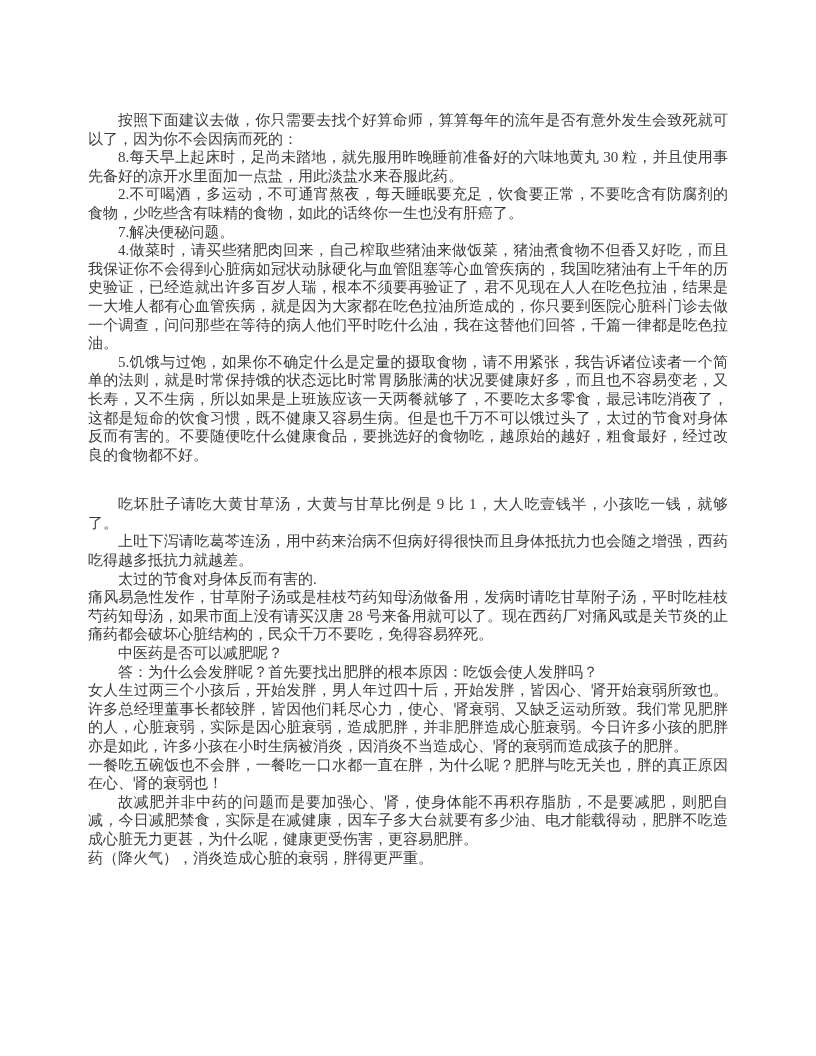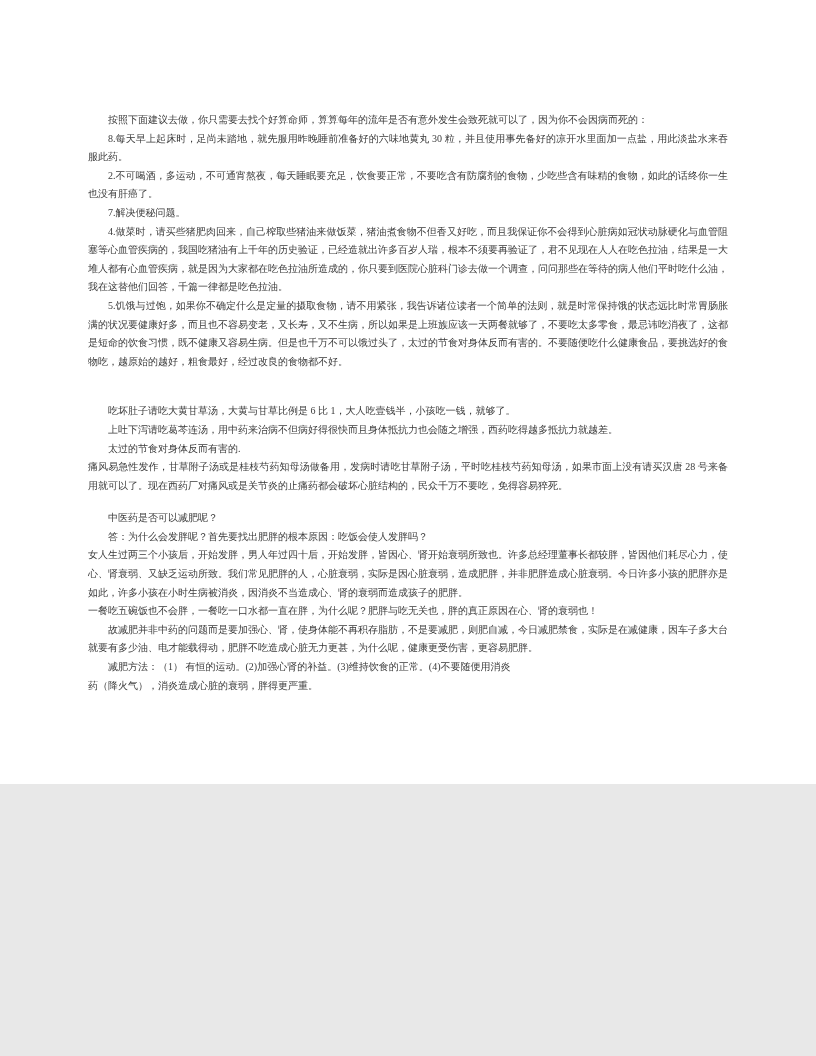--- a/index.html
+++ b/index.html
@@ -3,42 +3,41 @@
 <meta charset="utf-8">
 <style>
   html, body {
     margin: 0;
     padding: 0;
     background: #e8e8e8;
   }
   .page {
     position: relative;
     width: 816px;
-    height: 784px;
+    height: 1056px;
     margin: 0 auto;
     background: #ffffff;
     box-sizing: border-box;
     padding: 111px 88px 40px 88px;
     overflow: hidden;
     font-family: "Liberation Serif", "DejaVu Serif", serif;
-    font-size: 10px;
+    font-size: 15px;
     line-height: 18.6px;
     color: #3a3a3a;
   }
   .doc-body {
     width: 640px;
   }
   .section {
     margin: 0;
   }
   .section + .section.gap-large {
     margin-top: 31px;
   }
   .section + .section.gap-small {
-    margin-top: 14px;
   }
   p.para {
     margin: 0;
     padding: 0;
     text-align: justify;
     text-justify: inter-ideograph;
     word-break: break-all;
   }
   p.para.indent {
     text-indent: 2em;
@@ -51,28 +50,27 @@
   <div class="doc-body" id="doc-body">
       <div class="section">
         <p class="para indent">按照下面建议去做，你只需要去找个好算命师，算算每年的流年是否有意外发生会致死就可以了，因为你不会因病而死的：</p>
         <p class="para indent">8.每天早上起床时，足尚未踏地，就先服用昨晚睡前准备好的六味地黄丸 30 粒，并且使用事先备好的凉开水里面加一点盐，用此淡盐水来吞服此药。</p>
         <p class="para indent">2.不可喝酒，多运动，不可通宵熬夜，每天睡眠要充足，饮食要正常，不要吃含有防腐剂的食物，少吃些含有味精的食物，如此的话终你一生也没有肝癌了。</p>
         <p class="para indent">7.解决便秘问题。</p>
         <p class="para indent">4.做菜时，请买些猪肥肉回来，自己榨取些猪油来做饭菜，猪油煮食物不但香又好吃，而且我保证你不会得到心脏病如冠状动脉硬化与血管阻塞等心血管疾病的，我国吃猪油有上千年的历史验证，已经造就出许多百岁人瑞，根本不须要再验证了，君不见现在人人在吃色拉油，结果是一大堆人都有心血管疾病，就是因为大家都在吃色拉油所造成的，你只要到医院心脏科门诊去做一个调查，问问那些在等待的病人他们平时吃什么油，我在这替他们回答，千篇一律都是吃色拉油。</p>
         <p class="para indent">5.饥饿与过饱，如果你不确定什么是定量的摄取食物，请不用紧张，我告诉诸位读者一个简单的法则，就是时常保持饿的状态远比时常胃肠胀满的状况要健康好多，而且也不容易变老，又长寿，又不生病，所以如果是上班族应该一天两餐就够了，不要吃太多零食，最忌讳吃消夜了，这都是短命的饮食习惯，既不健康又容易生病。但是也千万不可以饿过头了，太过的节食对身体反而有害的。不要随便吃什么健康食品，要挑选好的食物吃，越原始的越好，粗食最好，经过改良的食物都不好。</p>
       </div>
       <div class="section gap-large">
-        <p class="para indent">吃坏肚子请吃大黄甘草汤，大黄与甘草比例是 6 比 1，大人吃壹钱半，小孩吃一钱，就够了。</p>
+        <p class="para indent">吃坏肚子请吃大黄甘草汤，大黄与甘草比例是 9 比 1，大人吃壹钱半，小孩吃一钱，就够了。</p>
         <p class="para indent">上吐下泻请吃葛芩连汤，用中药来治病不但病好得很快而且身体抵抗力也会随之增强，西药吃得越多抵抗力就越差。</p>
         <p class="para indent">太过的节食对身体反而有害的.</p>
         <p class="para">痛风易急性发作，甘草附子汤或是桂枝芍药知母汤做备用，发病时请吃甘草附子汤，平时吃桂枝芍药知母汤，如果市面上没有请买汉唐 28 号来备用就可以了。现在西药厂对痛风或是关节炎的止痛药都会破坏心脏结构的，民众千万不要吃，免得容易猝死。</p>
       </div>
       <div class="section gap-small">
         <p class="para indent">中医药是否可以减肥呢？</p>
         <p class="para indent">答：为什么会发胖呢？首先要找出肥胖的根本原因：吃饭会使人发胖吗？</p>
         <p class="para">女人生过两三个小孩后，开始发胖，男人年过四十后，开始发胖，皆因心、肾开始衰弱所致也。许多总经理董事长都较胖，皆因他们耗尽心力，使心、肾衰弱、又缺乏运动所致。我们常见肥胖的人，心脏衰弱，实际是因心脏衰弱，造成肥胖，并非肥胖造成心脏衰弱。今日许多小孩的肥胖亦是如此，许多小孩在小时生病被消炎，因消炎不当造成心、肾的衰弱而造成孩子的肥胖。</p>
         <p class="para">一餐吃五碗饭也不会胖，一餐吃一口水都一直在胖，为什么呢？肥胖与吃无关也，胖的真正原因在心、肾的衰弱也！</p>
         <p class="para indent">故减肥并非中药的问题而是要加强心、肾，使身体能不再积存脂肪，不是要减肥，则肥自减，今日减肥禁食，实际是在减健康，因车子多大台就要有多少油、电才能载得动，肥胖不吃造成心脏无力更甚，为什么呢，健康更受伤害，更容易肥胖。</p>
-        <p class="para indent">减肥方法：（1） 有恒的运动。(2)加强心肾的补益。(3)维持饮食的正常。(4)不要随便用消炎</p>
         <p class="para">药（降火气），消炎造成心脏的衰弱，胖得更严重。</p>
       </div>
     </div>
 </div>
 
 </body></html>

